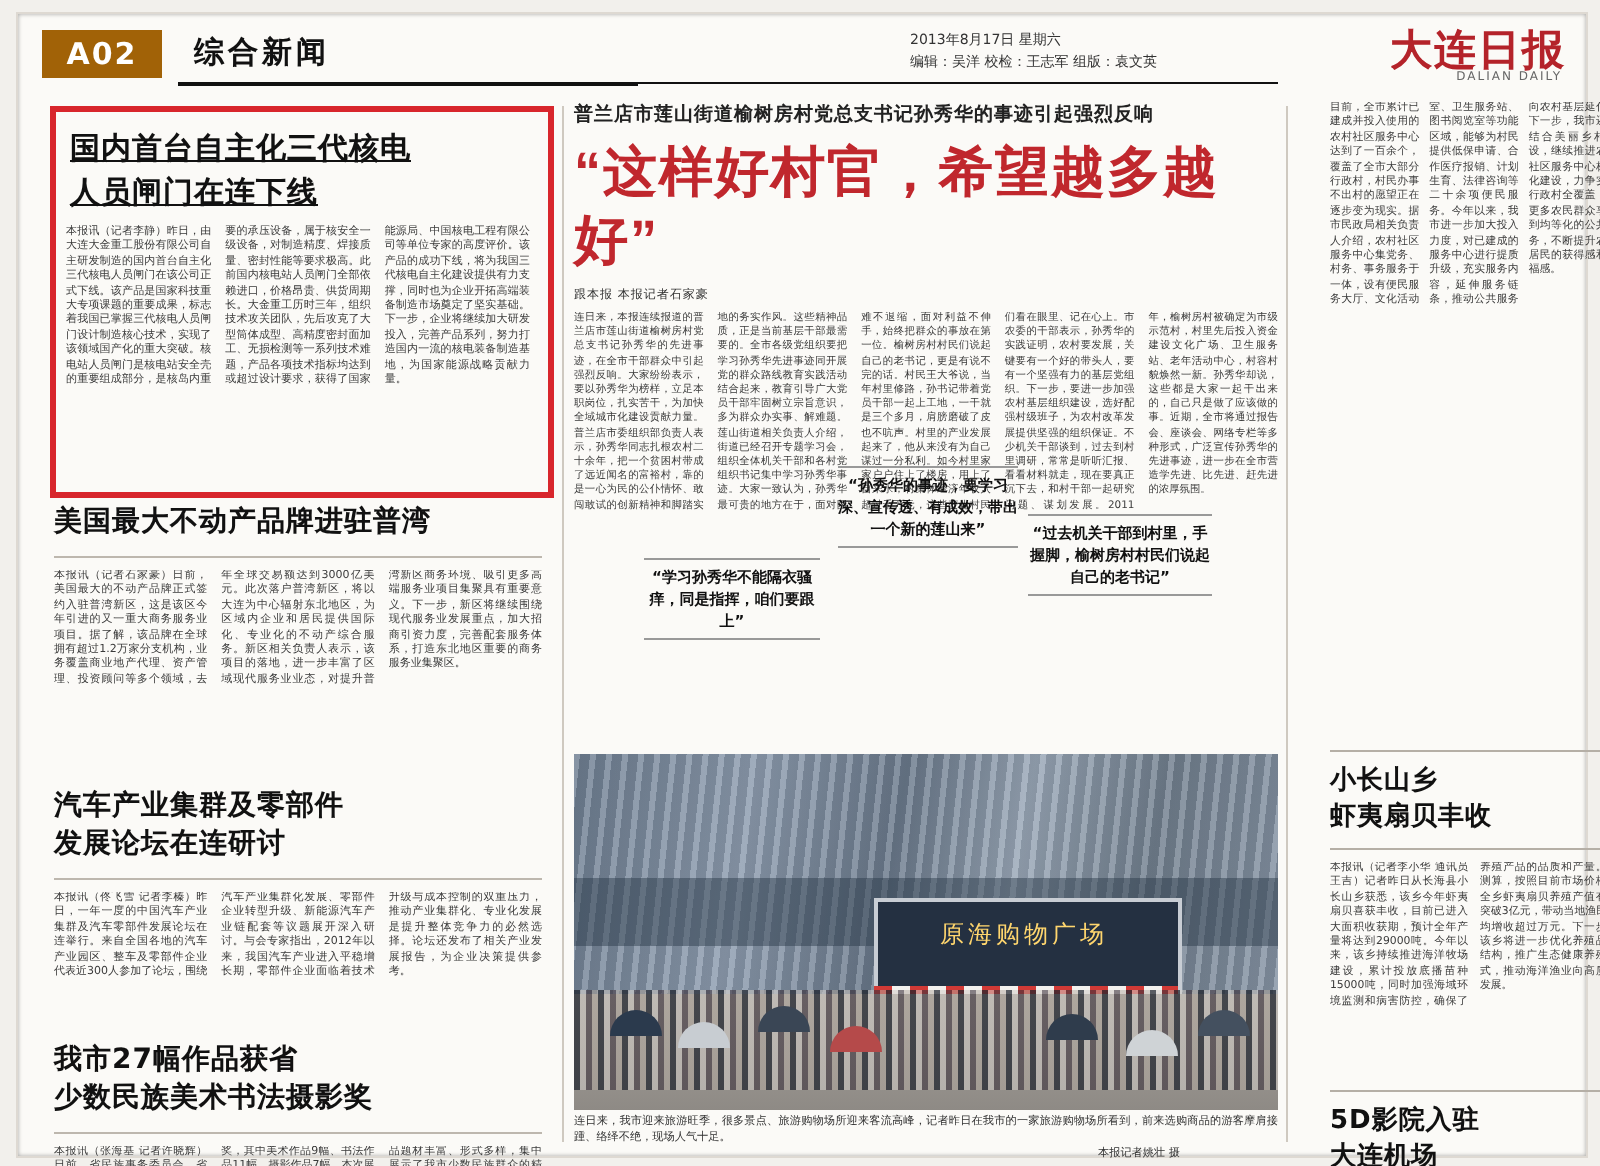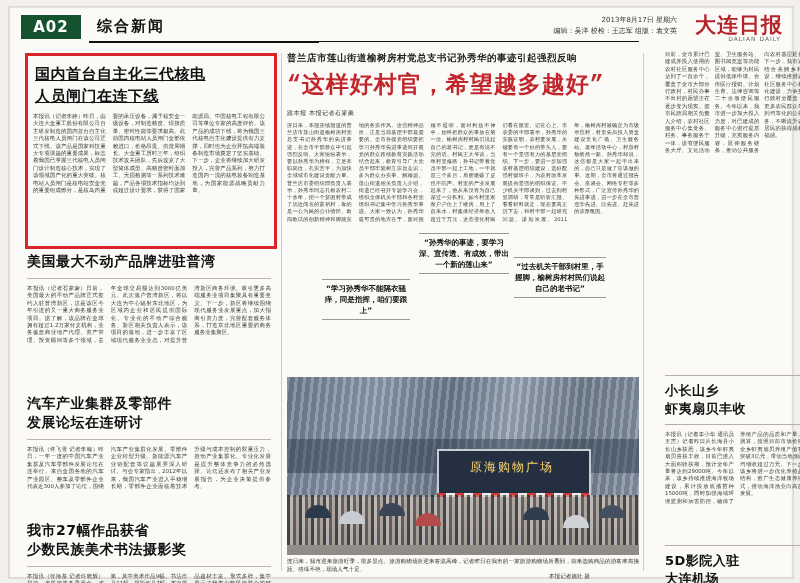--- a/index.html
+++ b/index.html
@@ -2,48 +2,48 @@
 <html><head>
 <meta charset="utf-8">
 <style>
   html,body{margin:0;padding:0;background:#ffffff;}
   body{width:800px;height:583px;overflow:hidden;font-family:"DejaVu Sans","Liberation Sans",sans-serif;}
   .page{position:relative;width:800px;height:583px;background:#f2f0ec;}
   .paper{position:absolute;left:8px;top:6px;width:784px;height:571px;background:#fbfaf7;
          box-shadow:0 0 2px rgba(0,0,0,.35) inset;border:1px solid #ded9d2;}
   
   .masthead{position:absolute;left:10px;top:6px;width:764px;height:34px;}
-  .issue-badge{position:absolute;left:2px;top:2px;width:60px;height:24px;background:#14532d;color:#fff;
+  .issue-badge{position:absolute;left:2px;top:2px;width:60px;height:24px;background:#a16207;color:#fff;
                font-size:15px;font-weight:bold;letter-spacing:1px;display:flex;align-items:center;justify-content:center;}
   .section-name{position:absolute;left:78px;top:4px;font-size:15px;font-weight:bold;color:#111;letter-spacing:2px;}
   .rule-left{position:absolute;left:70px;top:28px;width:230px;height:2px;background:#111;}
   .rule-right{position:absolute;left:200px;top:28px;width:420px;height:1px;background:#111;}
-  .masthead-meta{position:absolute;left:448px;top:2px;width:210px;text-align:right;font-size:7px;color:#333;line-height:11px;}
+  .masthead-meta{position:absolute;left:436px;top:2px;width:210px;text-align:left;font-size:7px;color:#333;line-height:11px;}
   .logo{position:absolute;right:0;top:-2px;font-size:21px;font-weight:bold;color:#b4232a;letter-spacing:1px;
         font-family:Liberation Serif, serif;}
   .logo-sub{position:absolute;right:2px;top:22px;font-size:6px;color:#666;letter-spacing:1px;}
   
   .col-left{position:absolute;left:14px;top:44px;width:255px;height:524px;}
   .col-mid{position:absolute;left:278px;top:44px;width:352px;height:524px;}
   .col-right{position:absolute;left:656px;top:44px;width:144px;height:524px;}
   .vrule{position:absolute;width:1px;background:#cfc9c0;top:46px;height:518px;}
   
   .redbox{position:absolute;left:2px;top:2px;width:246px;height:190px;border:3px solid #d8262c;}
   .lead-head{position:absolute;left:12px;top:12px;width:228px;font-size:15px;font-weight:bold;color:#111;line-height:22px;letter-spacing:.5px;text-decoration:underline;}
   .lead-body{position:absolute;left:10px;top:62px;width:232px;height:122px;
              font-size:5.5px;line-height:7.4px;color:#3a3a3a;column-count:3;column-gap:7px;text-align:justify;}
   .sub-head{font-size:14px;font-weight:bold;color:#111;line-height:20px;letter-spacing:.5px;}
   .sub-head.two{line-height:19px;}
   .body-3col{font-size:5.5px;line-height:7.4px;color:#3a3a3a;column-count:3;column-gap:7px;text-align:justify;}
   .hr-thin{height:1px;background:#bdb7ae;margin:7px 0 6px 0;}
   .blk{position:absolute;left:4px;width:244px;}
   
   .kicker{font-size:9.5px;color:#222;font-weight:bold;letter-spacing:.5px;line-height:14px;}
-  .bighead{font-size:23px;font-weight:bold;color:#c0272d;letter-spacing:1px;line-height:34px;margin-top:4px;
-           font-family:Liberation Mono, monospace;}
+  .bighead{font-size:27px;font-weight:bold;color:#c0272d;letter-spacing:1px;line-height:34px;margin-top:4px;
+           font-family:Liberation Sans, sans-serif;}
   .byline{font-size:6px;color:#333;margin-top:6px;letter-spacing:.5px;}
   .mid-body{font-size:5.2px;line-height:7.2px;color:#3a3a3a;column-count:5;column-gap:7px;text-align:justify;}
   .inset{border-top:1px solid #999;border-bottom:1px solid #999;padding:3px 0;margin:4px 0;
          font-size:7.5px;font-weight:bold;color:#111;line-height:11px;text-align:center;}
   
   .photo{position:absolute;left:278px;top:370px;width:352px;height:178px;overflow:hidden;background:#7d8da0;}
   .sky{position:absolute;inset:0;background:linear-gradient(#b9c7d6,#d6dde4 55%,#c3c8cc);}
   .bldg{position:absolute;left:0;top:0;width:352px;height:120px;
         background:linear-gradient(100deg,#6f7f92 0%,#8e9db0 25%,#6b7a8c 45%,#9aa8b8 62%,#72808f 80%,#8795a6 100%);}
   .bldg:before{content:"";position:absolute;inset:0;

